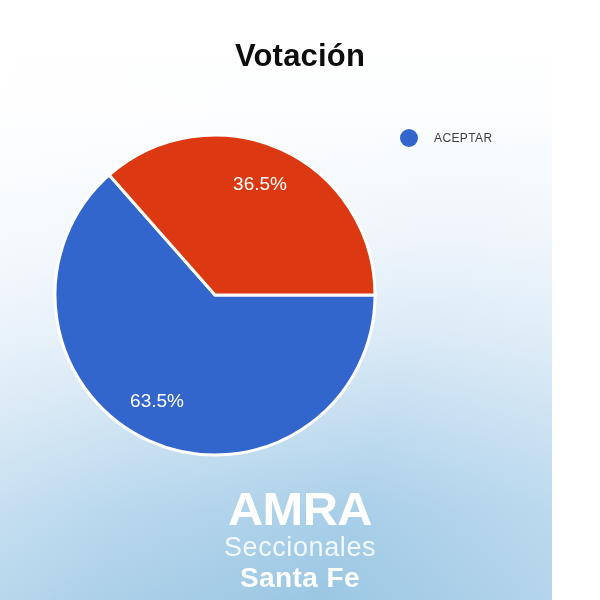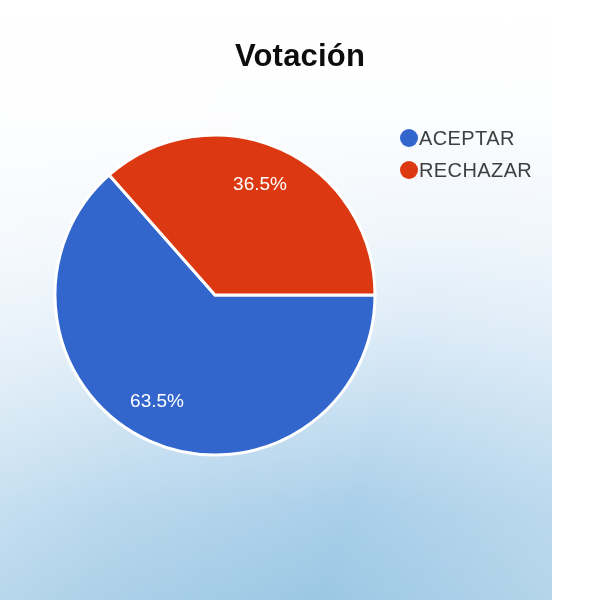--- a/index.html
+++ b/index.html
@@ -88,22 +88,22 @@
     align-items: center;
     height: 32px;
   }
   .legend-dot {
     width: 18px;
     height: 18px;
     border-radius: 50%;
     flex: 0 0 18px;
   }
   .legend-label {
-    margin-left: 1px;
-    font-size: 20px;
+    margin-left: 16px;
+    font-size: 12px;
     color: #3f3f3f;
     letter-spacing: 0.4px;
     white-space: nowrap;
   }
 
   
   #logo {
     position: absolute;
     left: 0;
     top: 486px;
@@ -156,20 +156,21 @@
 
       <text class="slice-label" id="label-aceptar" x="102" y="272" text-anchor="middle">63.5%</text>
     </svg>
   </div>
 
   <div id="legend">
     <div class="legend-row">
       <span class="legend-dot" style="background:#3366cc"></span>
       <span class="legend-label">ACEPTAR</span>
     </div>
-    <div class="legend-row">
-      <span class="legend-dot" style="background:#dc3912"></span>
-      <span class="legend-label">RECHAZAR</span>
-    </div>
   </div>
 
+  <div id="logo">
+    <span id="logo-amra">AMRA</span>
+    <span id="logo-seccionales">Seccionales</span>
+    <span id="logo-santafe">Santa Fe</span>
+  </div>
 
 </div>
 
 </body></html>

